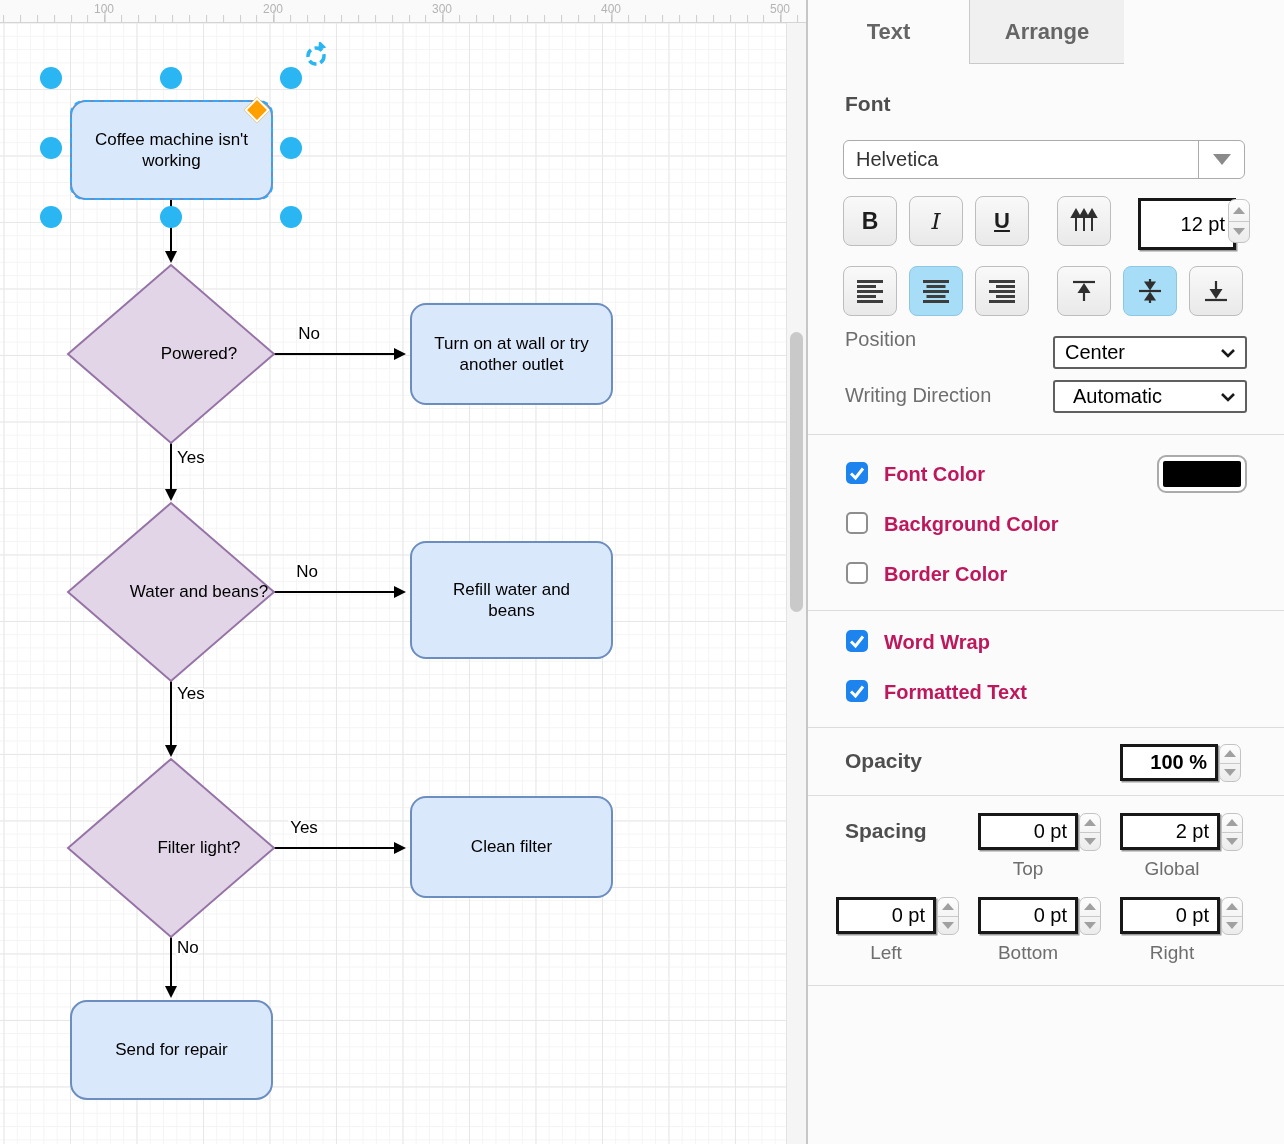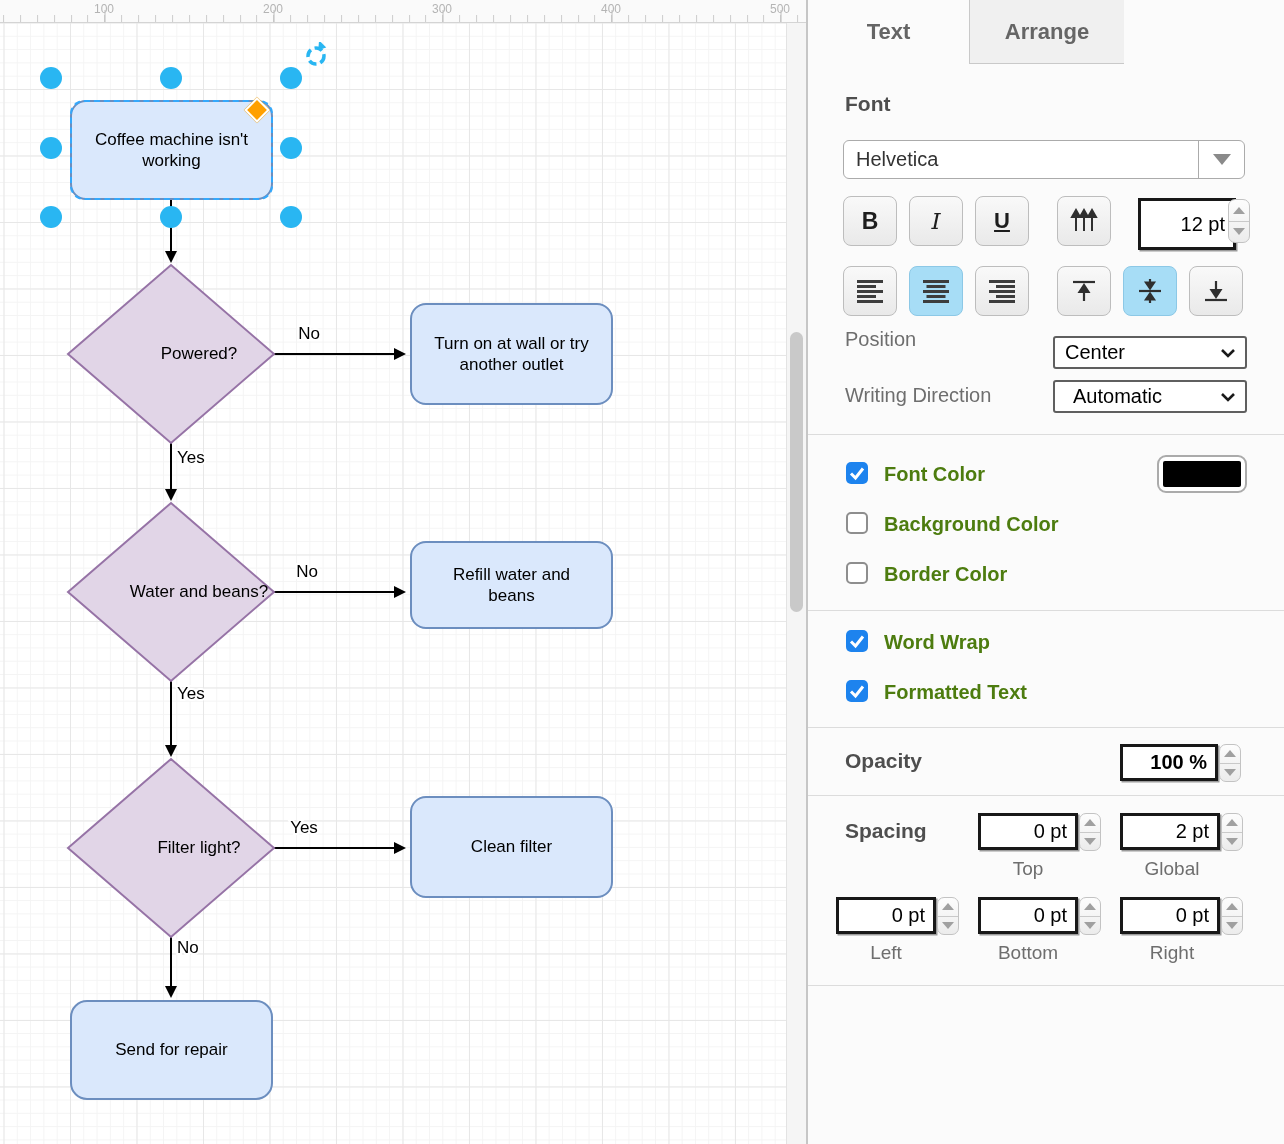--- a/index.html
+++ b/index.html
@@ -45,21 +45,21 @@
   .panel { position:absolute; left:806px; top:0; width:478px; height:1144px; background:#fbfbfb; border-left:2px solid #c6c6c6; z-index:7; }
   .tabs { position:absolute; left:0; top:0; width:476px; height:64px; display:flex; }
   .tab { display:flex; align-items:center; justify-content:center; font-size:22px; font-weight:700; color:#656565; }
   .tab.inactive { background:#f0f0f0; border-bottom:1px solid #c9c9c9; }
   .tab.t-style { width:160px; border-right:1px solid #c9c9c9; }
   .tab.t-text  { width:161px; background:transparent; }
   .tab.t-arrange { width:155px; border-left:1px solid #c9c9c9; }
 
   .sec-title { position:absolute; font-size:21px; font-weight:700; color:#4e4e4e; }
   .plabel { position:absolute; font-size:20px; color:#6e6e6e; }
-  .cb-label { position:absolute; font-size:20px; font-weight:600; color:#4d7c0f; }
+  .cb-label { position:absolute; font-size:20px; font-weight:600; color:#be185d; }
   .mini-label { position:absolute; font-size:19px; color:#6e6e6e; transform:translateX(-50%); }
   .hr { position:absolute; left:0; width:476px; height:1px; background:#dcdcdc; }
 
   .dropdown { position:absolute; background:#fff; border:1px solid #ababab; border-radius:6px; display:flex; align-items:center; }
   .dropdown .dd-text { flex:1; padding-left:12px; font-size:20px; color:#333; }
   .dropdown .dd-arrow-box { width:46px; align-self:stretch; border-left:1px solid #ababab; display:flex; align-items:center; justify-content:center; }
   .tri-down-big { width:0; height:0; border-left:9px solid transparent; border-right:9px solid transparent; border-top:11px solid #8a8a8a; }
 
   .btn { position:absolute; width:54px; height:50px; border:1px solid #bdbdbd; border-radius:8px;
     background:linear-gradient(#f9f9f9,#e9e9e9); display:flex; align-items:center; justify-content:center; }
@@ -128,21 +128,21 @@
       <text class="edge-label" x="304" y="810" text-anchor="middle">Yes</text>
       <text class="edge-label" x="177" y="930">No</text>
     </svg>
 
     <div class="node process" style="left:70px;top:77px;height:100px;">
       <div class="lbl">Coffee machine isn't working</div>
     </div>
     <div class="node process" style="left:410px;top:280px;height:102px;">
       <div class="lbl">Turn on at wall or try another outlet</div>
     </div>
-    <div class="node process" style="left:410px;top:518px;height:88px;">
+    <div class="node process" style="left:410px;top:518px;height:118px;">
       <div class="lbl">Refill water and beans</div>
     </div>
     <div class="node process" style="left:410px;top:773px;height:102px;">
       <div class="lbl">Clean filter</div>
     </div>
     <div class="node process" style="left:70px;top:977px;height:100px;border-radius:17px;">
       <div class="lbl">Send for repair</div>
     </div>
 
     <div class="diamond-label" style="left:71px;top:321px;">Powered?</div>

